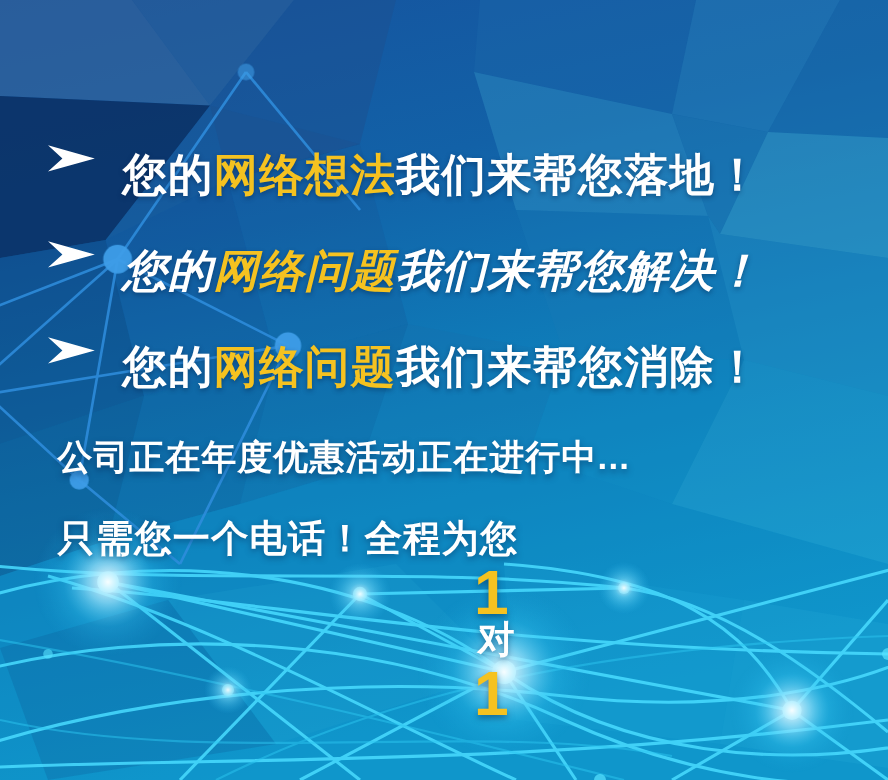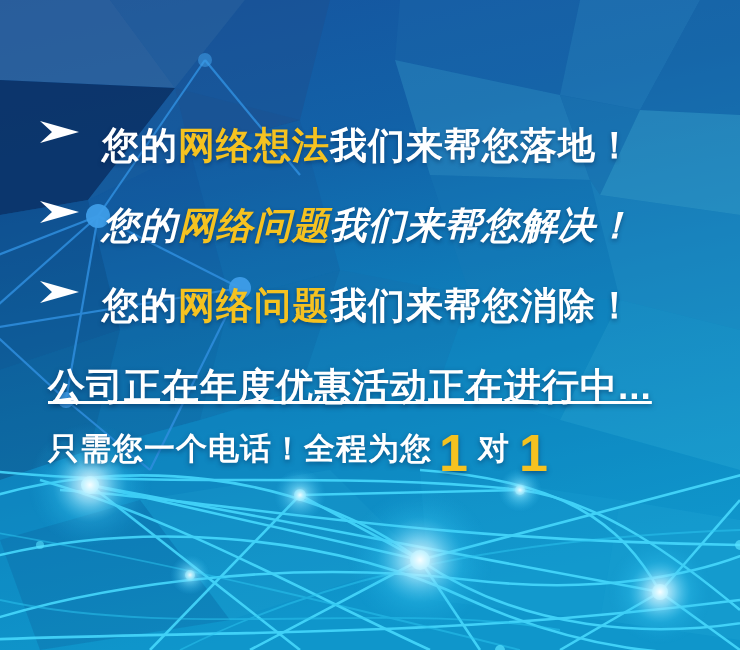--- a/index.html
+++ b/index.html
@@ -71,30 +71,30 @@
   .sub-row {
     position: absolute;
     left: 48px;
     white-space: nowrap;
     color: #ffffff;
     font-weight: bold;
     text-shadow: 0 2px 5px rgba(2, 34, 78, .5);
   }
   .sub-row.s1 {
     top: 362px;
-    font-size: 37px;
+    font-size: 29px;
     letter-spacing: 1px;
-    text-decoration: underline;
   }
   .sub-row.s2 {
     top: 428px;
     font-size: 31px;
     letter-spacing: 1px;
     display: flex;
     align-items: flex-end;
+    flex-direction: column;
   }
   .sub-row.s2 .big-one {
     color: #f5c220;
     font-size: 52px;
     font-weight: bold;
     line-height: 0.8;
     padding: 0 7px;
     position: relative;
     top: 5px;
   }

